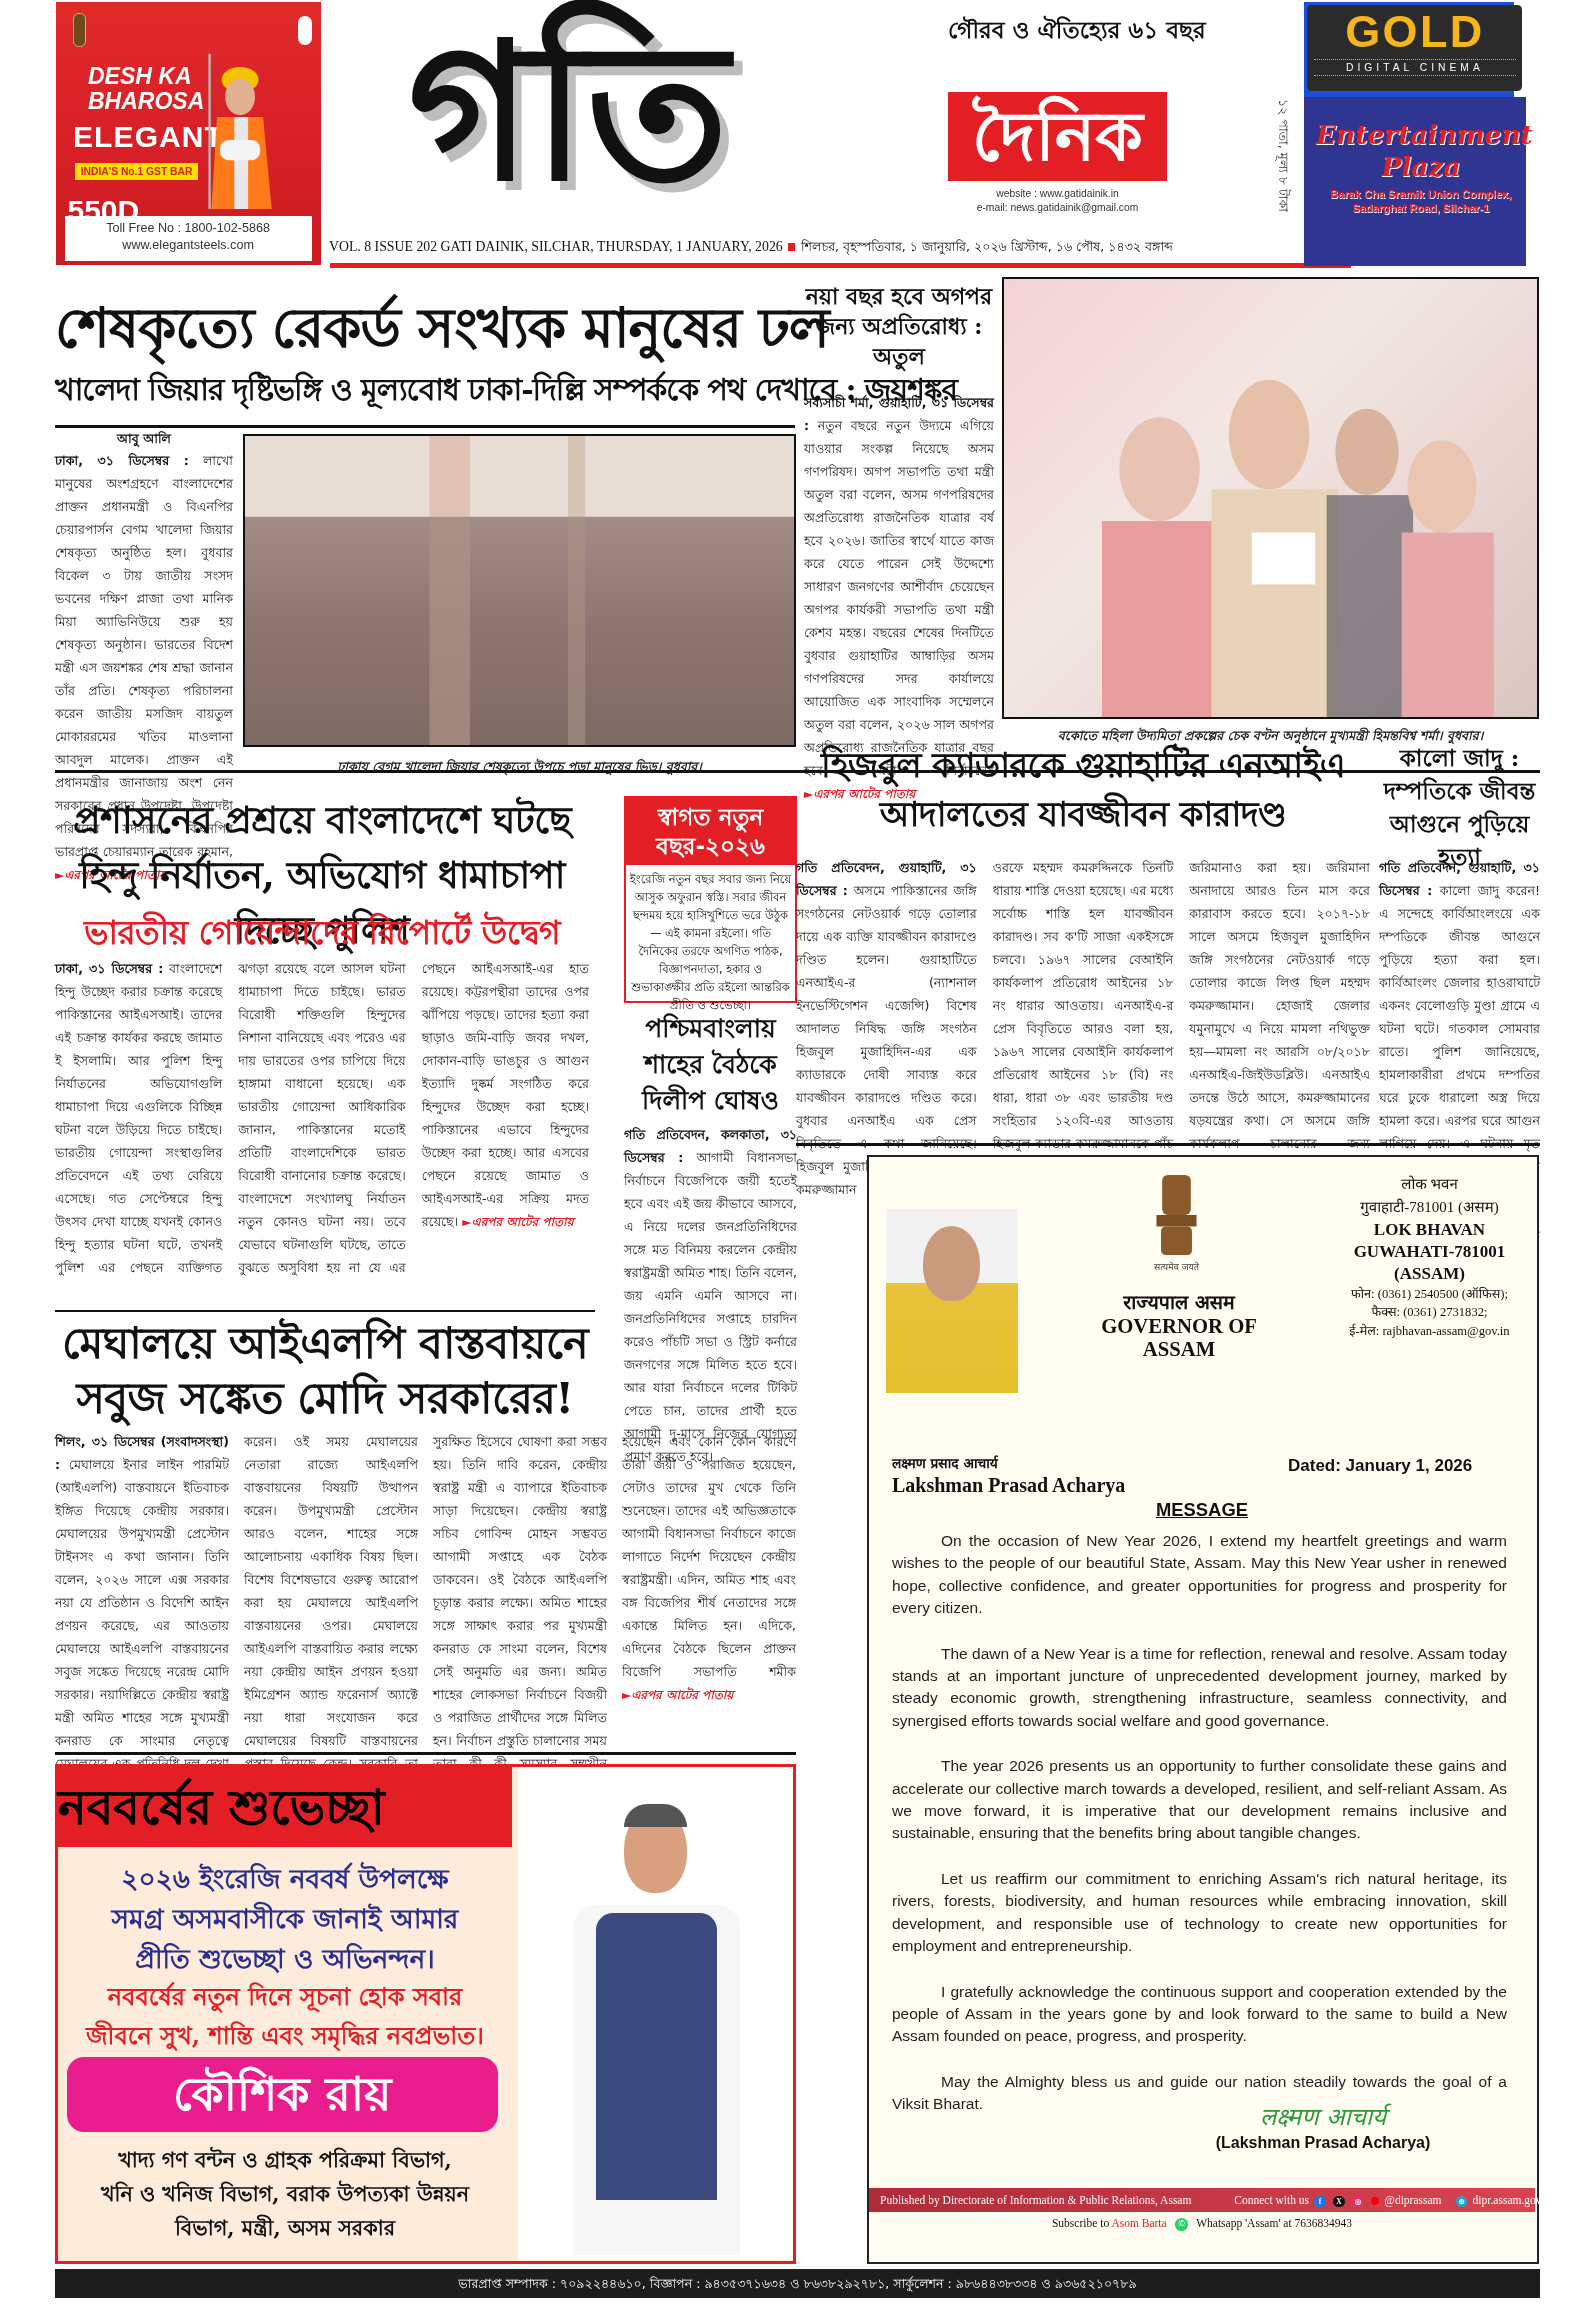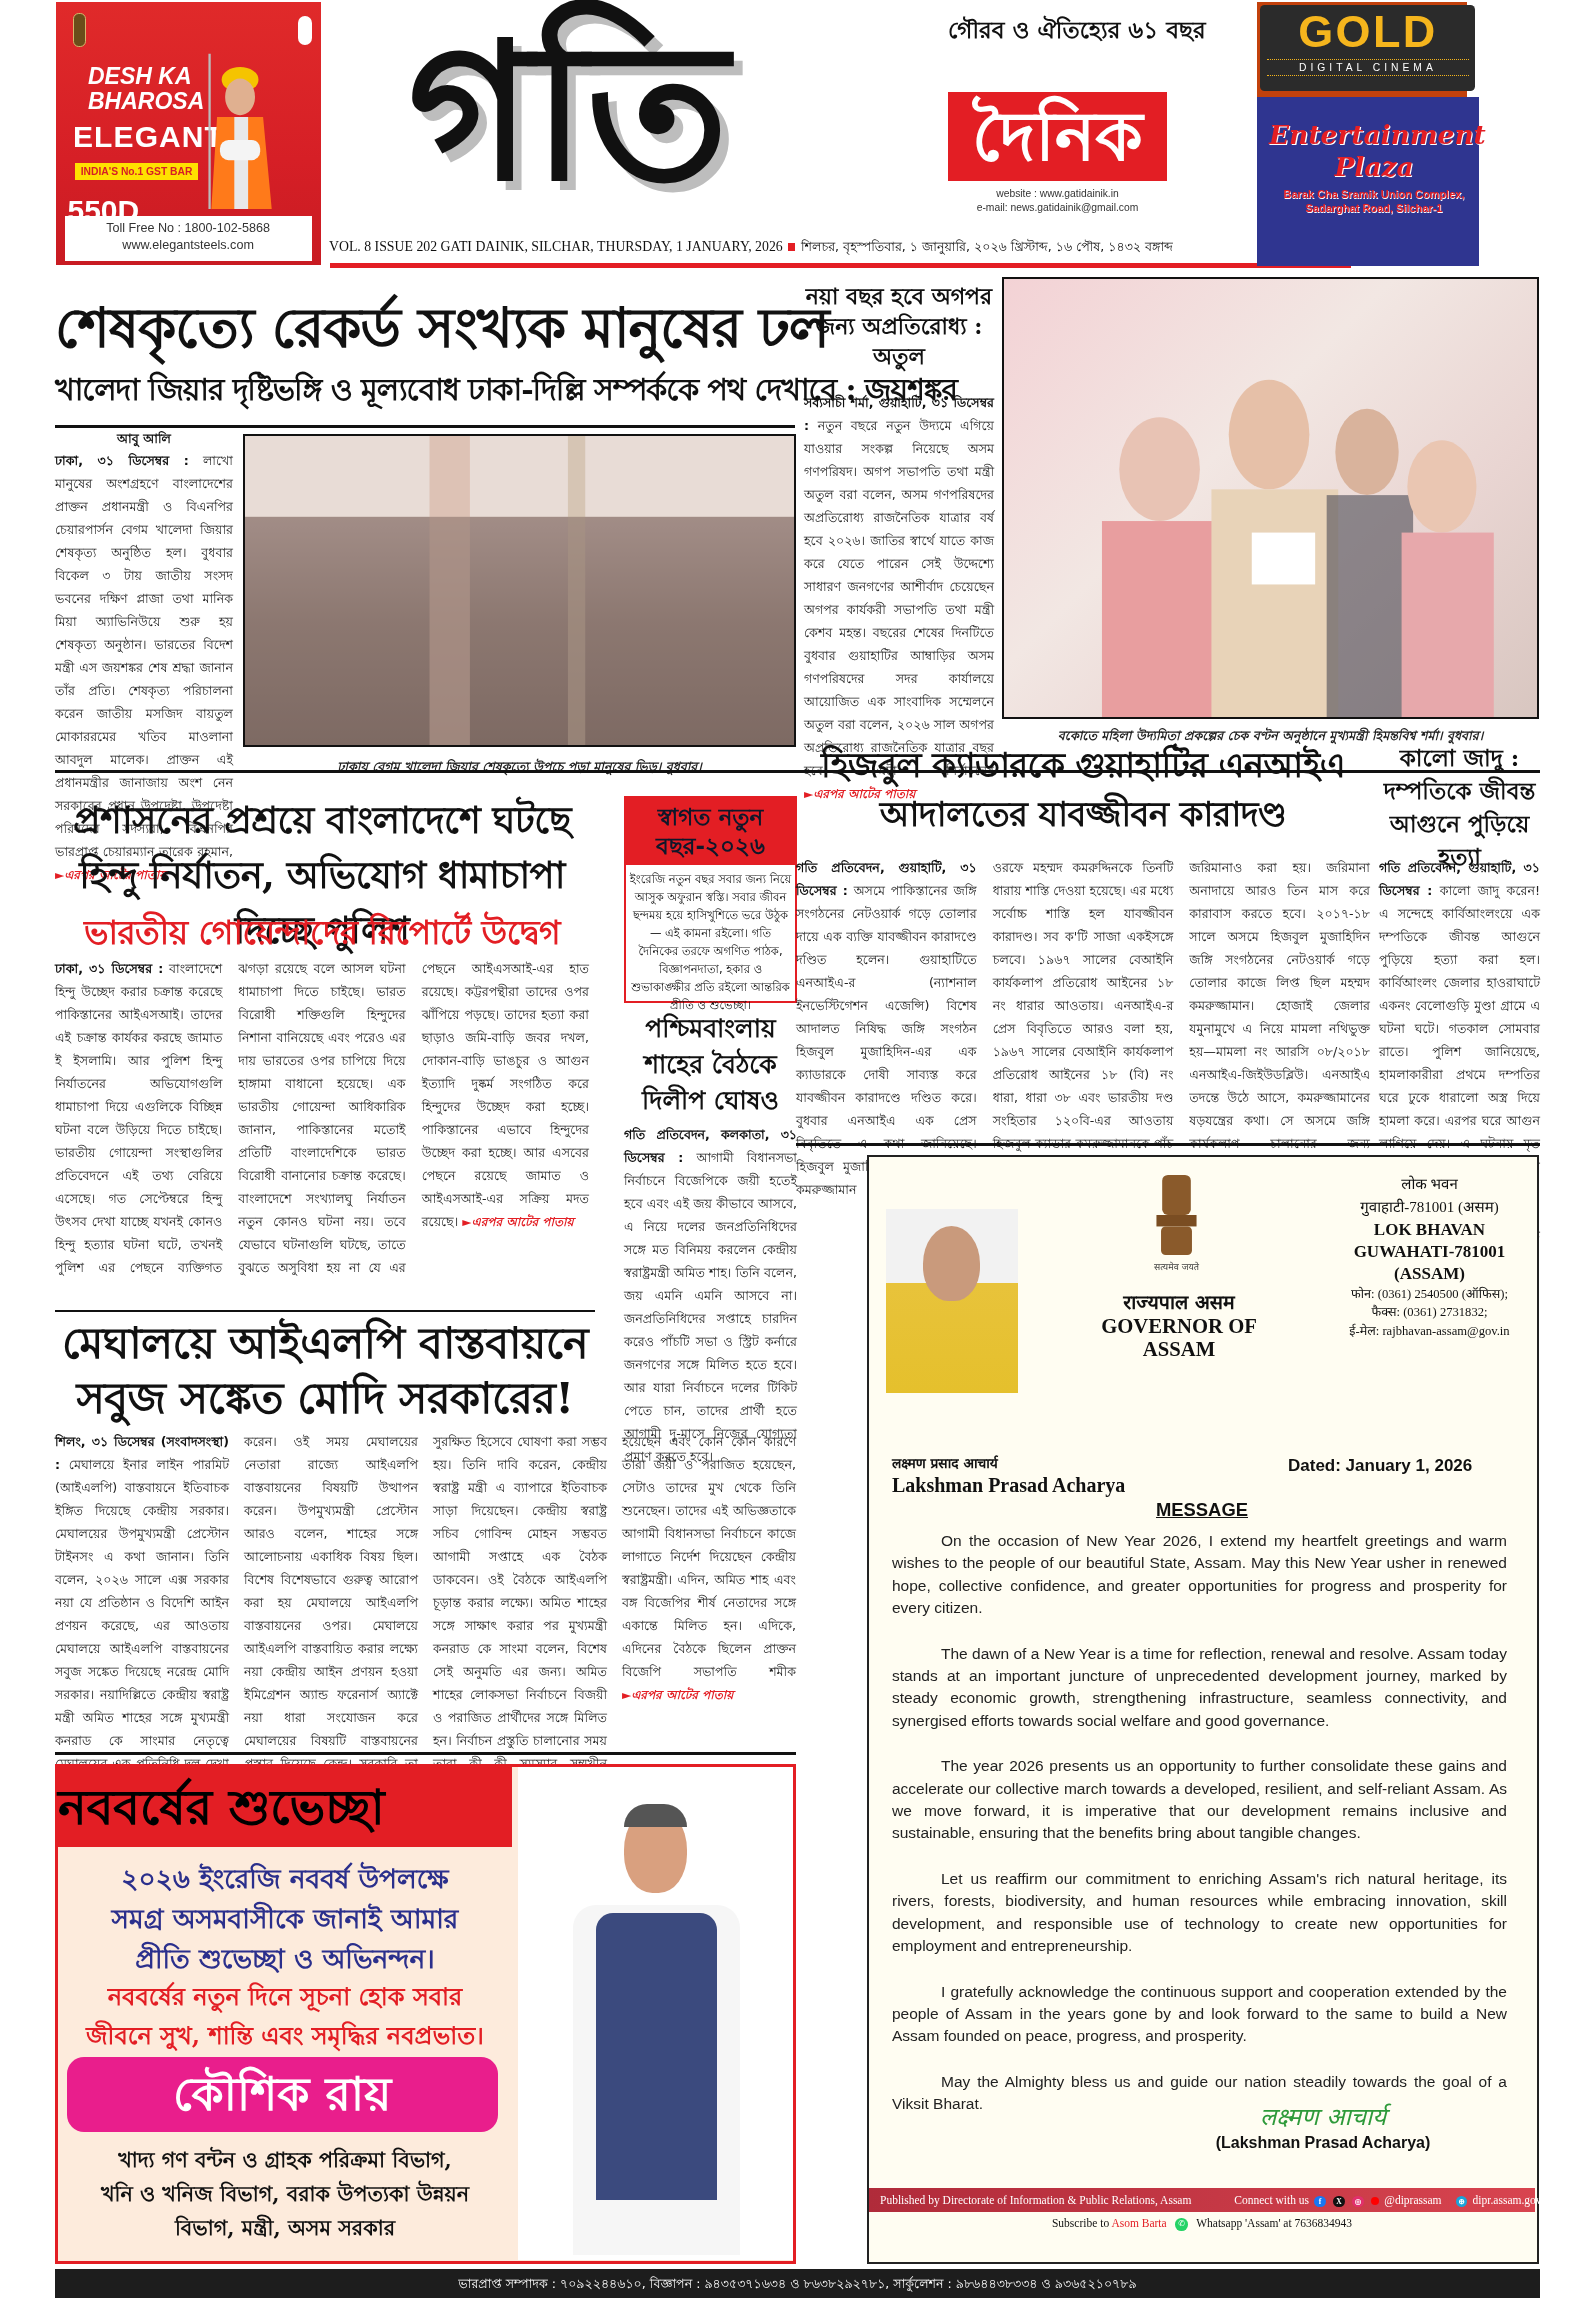--- a/index.html
+++ b/index.html
@@ -31,21 +31,21 @@
   #masthead-logo { left: 327px; top: 0px; width: 494px; height: 224px; }
   #tagline-box { left: 948px; top: 11.5px; width: 230px; }
   #dainik-box { left: 948px; top: 92px; width: 219px; height: 89px; background: #e31e24; color:#fff; font-size: 68px; font-weight: bold; text-align:center; line-height: 89px; font-family: "DejaVu Serif", serif; }
   #contact-lines { left: 948px; top: 187px; width: 219px; text-align:center; font-size: 10.3px; line-height: 13.8px; color:#333; font-family: "Liberation Sans", sans-serif; }
   #vertical-price { left: 1270px; top: 69px; width: 23px; height: 172px; writing-mode: vertical-rl; font-size: 12.6px; color:#333; text-align: center; }
   #dateline { left: 329px; top: 238px; font-size: 13.8px; font-family: "Liberation Serif", serif; color:#111; white-space: nowrap; }
   #dateline .sep { display:inline-block; width:6.9px; height:8px; background:#e31e24; margin: 0 5.7px; }
   #masthead-rule { left: 330px; top: 263px; width: 1021px; height: 4.6px; background:#e31e24; }
 
   
-  #ad-gold { left: 1257px; top: 1.7px; width: 210px; height: 264px; background:#c2410c; }
+  #ad-gold { left: 1304px; top: 1.7px; width: 210px; height: 264px; background:#1d4ed8; }
   #ad-gold .top { position:absolute; left:3.4px; top:3.4px; width:215px; height:86px; background:#2b2b2b; border-radius:4.6px; text-align:center; }
   #ad-gold .gold { color:#f5b51d; font-weight:900; font-size:45px; line-height:48px; font-family:"Liberation Sans",sans-serif; letter-spacing:2.3px; padding-top:3.4px; }
   #ad-gold .dc { color:#fff; font-size:10.3px; letter-spacing:4px; font-family:"Liberation Sans",sans-serif; border-top:1.7px dotted #f5b51d; border-bottom:1.7px dotted #f5b51d; margin: 2.3px 6.9px; padding:2.3px 0; }
   #ad-gold .bottom { position:absolute; left:0; top:95px; width:222px; height:169px; background:#2f3590; text-align:center;padding-left:12px; }
   #ad-gold .ent { color:#e31e24; font-family:"DejaVu Serif",serif; font-style:italic; font-weight:bold; font-size:26.4px; line-height:32px; padding-top:22px; text-shadow: 1.1px 1.1px 0 #fff; }
   #ad-gold .addr { color:#e31e24; font-family:"Liberation Sans",sans-serif; font-weight:bold; font-size:11px; line-height:13.8px; margin-top:5.7px; text-shadow: 0.6px 0.6px 0 #fff; }
 
   
   #lead-headline { left: 55px; top: 296px; width: 741px; font-size: 55px; font-weight: bold; line-height: 63px; white-space: nowrap; letter-spacing: -1.1px; }
   #lead-subhead { left: 55px; top: 371px; width: 741px; font-size: 30px; font-weight: bold; line-height: 37px; white-space: nowrap; letter-spacing: -1.1px; }
@@ -64,21 +64,21 @@
   #row2-rule { left: 55px; top: 770px; width: 1485px; height: 3.4px; }
 
   
   #bd-headline { left: 55px; top: 793px; width: 534px; text-align:center; font-size: 37px; font-weight: bold; line-height: 55px; letter-spacing: -0.6px; }
   #bd-red-sub { left: 55px; top: 913px; width: 534px; text-align:center; font-size: 33px; font-weight: bold; line-height: 40px; color:#e31e24; letter-spacing:-0.6px; }
   #bd-body { left: 55px; top: 957px; width: 534px; }
   .col3 { column-count: 3; column-gap: 16px; }
 
   
   #ny-box { left: 624px; top: 796px; width: 173px; height: 207px; border: 2.9px solid #e31e24; background:#fff; }
-  #ny-box .hd { background:#e31e24; color:#0f172a; text-align:center; font-size: 23px; font-weight:bold; line-height: 29px; padding: 4.6px 0; }
+  #ny-box .hd { background:#e31e24; color:#ffffff; text-align:center; font-size: 23px; font-weight:bold; line-height: 29px; padding: 4.6px 0; }
   #ny-box .msg { text-align:center; font-size: 11.5px; line-height: 18px; padding: 4.6px 3.4px; color:#111; }
 
   #wb-headline { left: 624px; top: 1011px; width: 173px; text-align:center; font-size: 25px; font-weight:bold; line-height: 36px; }
   #wb-body { left: 624px; top: 1123px; width: 173px; }
 
   
   #hz-headline { left: 796px; top: 741px; width: 574px; text-align:center; font-size: 34px; font-weight:bold; line-height: 49px; letter-spacing:-0.6px; }
   #hz-body { left: 796px; top: 856px; width: 574px; }
   #bm-headline { left: 1379px; top: 741px; width: 161px; text-align:center; font-size: 23px; font-weight:bold; line-height: 33px; }
   #bm-body { left: 1379px; top: 856px; width: 161px; }

